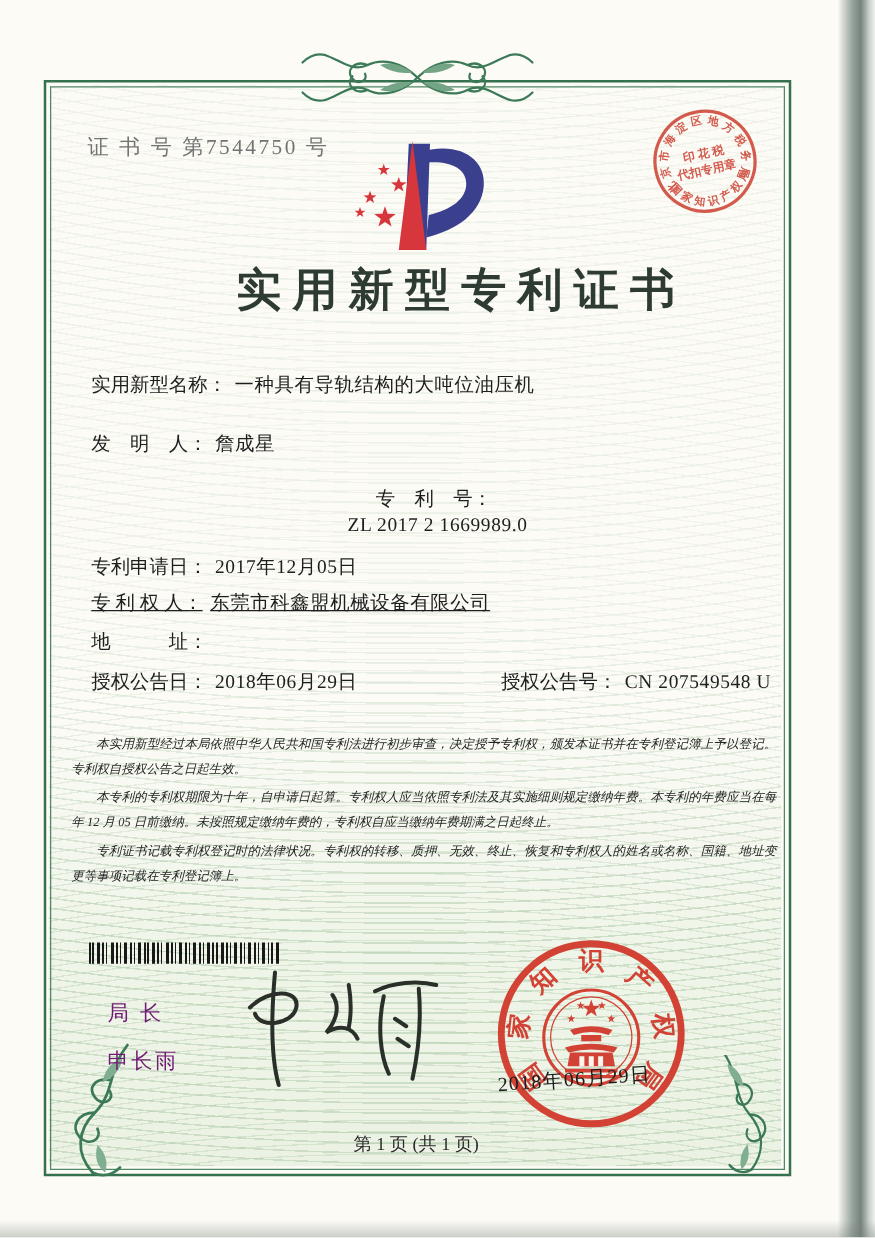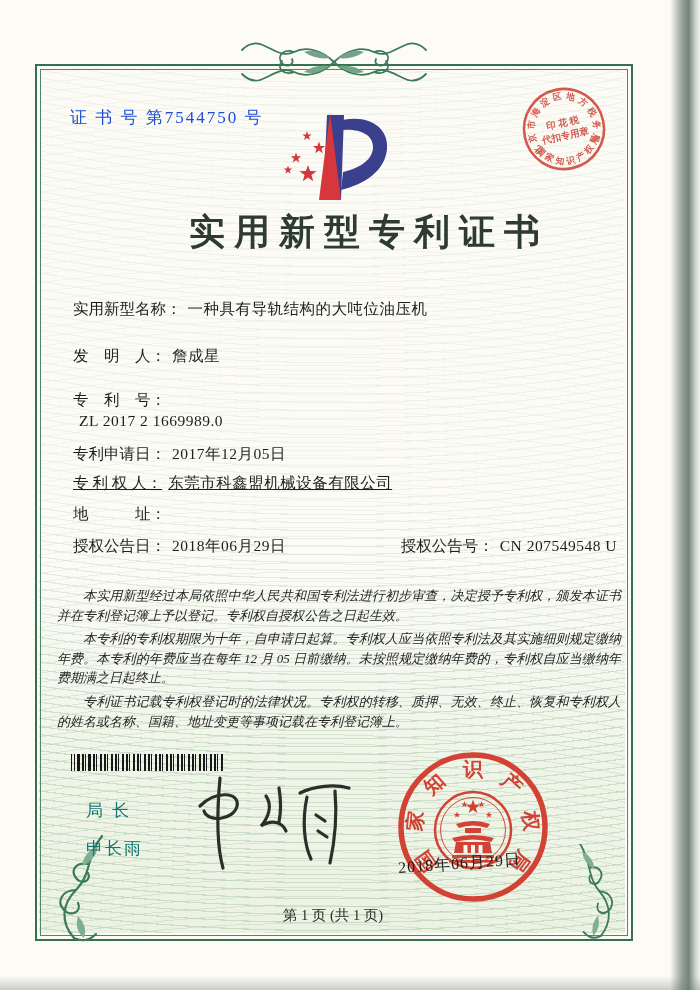--- a/index.html
+++ b/index.html
@@ -15,44 +15,44 @@
   .frame-inner{position:absolute;inset:3px;border:1px solid #4e8866;}
   
   .guilloche{position:absolute;left:39px;top:68px;width:586px;height:865px;
     background:
       repeating-radial-gradient(circle at 50% -1450px, rgba(118,166,118,.55) 0 1.2px, transparent 1.2px 8px),
       repeating-radial-gradient(circle at 45% 2350px, rgba(118,166,118,.38) 0 1px, transparent 1px 9px);
     -webkit-mask-image:linear-gradient(180deg, rgba(0,0,0,.16) 0%, rgba(0,0,0,.18) 48%, rgba(0,0,0,.40) 64%, rgba(0,0,0,.72) 78%, rgba(0,0,0,.8) 100%);
     mask-image:linear-gradient(180deg, rgba(0,0,0,.16) 0%, rgba(0,0,0,.18) 48%, rgba(0,0,0,.40) 64%, rgba(0,0,0,.72) 78%, rgba(0,0,0,.8) 100%);}
   .tint{position:absolute;left:39px;top:68px;width:586px;height:865px;
     background:linear-gradient(180deg, rgba(228,240,222,0) 58%, rgba(219,234,210,.35) 78%, rgba(214,231,204,.45) 100%);}
-  .cert-no{position:absolute;left:70px;top:106px;font-size:17px;color:#1d4ed8;letter-spacing:2px;white-space:pre;}
+  .cert-no{position:absolute;left:70px;top:106px;font-size:17px;color:#737373;letter-spacing:2px;white-space:pre;}
   .logo{position:absolute;left:283px;top:110px;}
   .title{position:absolute;left:35px;top:208px;width:668px;text-align:center;
     font-size:36px;font-weight:700;color:#2e3b32;letter-spacing:9px;}
   
   .rows{position:absolute;left:73px;top:298px;width:548px;font-size:15.5px;color:#1e1e1e;}
-  .row{display:flex;align-items:flex-start;line-height:21px;}
+  .row{display:flex;align-items:center;line-height:21px;}
   .row .label{white-space:pre;flex:0 0 auto;font-weight:500;}
   .row .value{margin-left:6px;letter-spacing:.5px;}
   .rows .row:nth-child(1){margin-bottom:26px;}
   .rows .row:nth-child(2){margin-bottom:23px;}
   .rows .row:nth-child(3){margin-bottom:12px;flex-direction:column;}
   .rows .row:nth-child(4){margin-bottom:8px;}
   .rows .row:nth-child(5){margin-bottom:10px;text-decoration:underline;}
   .rows .row:nth-child(6){margin-bottom:11px;}
   .row-addr .value{max-width:392px;line-height:21.5px;}
   .grant-group{display:flex;margin-left:auto;margin-right:4px;}
   
-  .body-text{position:absolute;left:57px;top:586px;width:564px;font-size:13px;line-height:19.6px;
+  .body-text{position:absolute;left:57px;top:586px;width:564px;font-size:10px;line-height:19.6px;
     font-style:italic;color:#242424;text-align:justify;}
   .body-text p{margin:0 0 4px 0;text-indent:2em;}
   .barcode{position:absolute;left:71px;top:754px;width:153px;height:17px;
     background:repeating-linear-gradient(90deg,#181818 0 1.5px,transparent 1.5px 3px,#181818 3px 4px,transparent 4px 6.5px,#181818 6.5px 9px,transparent 9px 11px);}
-  .signer{position:absolute;left:86px;top:799px;font-size:17px;color:#0f766e;
+  .signer{position:absolute;left:86px;top:799px;font-size:17px;color:#701a75;
     font-family:"Liberation Sans",sans-serif;}
   .signer .signer-title{letter-spacing:9px;}
   .signer .signer-name{margin-top:15px;letter-spacing:2px;}
   .signature-svg{position:absolute;left:182px;top:770px;}
   .seal-main{position:absolute;left:392px;top:746px;opacity:.95;}
   .seal-date{position:absolute;left:398px;top:852px;width:170px;font-size:16px;color:#1c1c1c;
     letter-spacing:1px;transform:rotate(-4deg);}
   .stamp-tax{position:absolute;left:514px;top:79px;transform:rotate(-12deg);opacity:.9;}
   .footer{position:absolute;left:35px;top:906px;width:596px;text-align:center;font-size:14.5px;color:#2a2a2a;}
   .ornament-top{position:absolute;left:224px;top:36px;}

